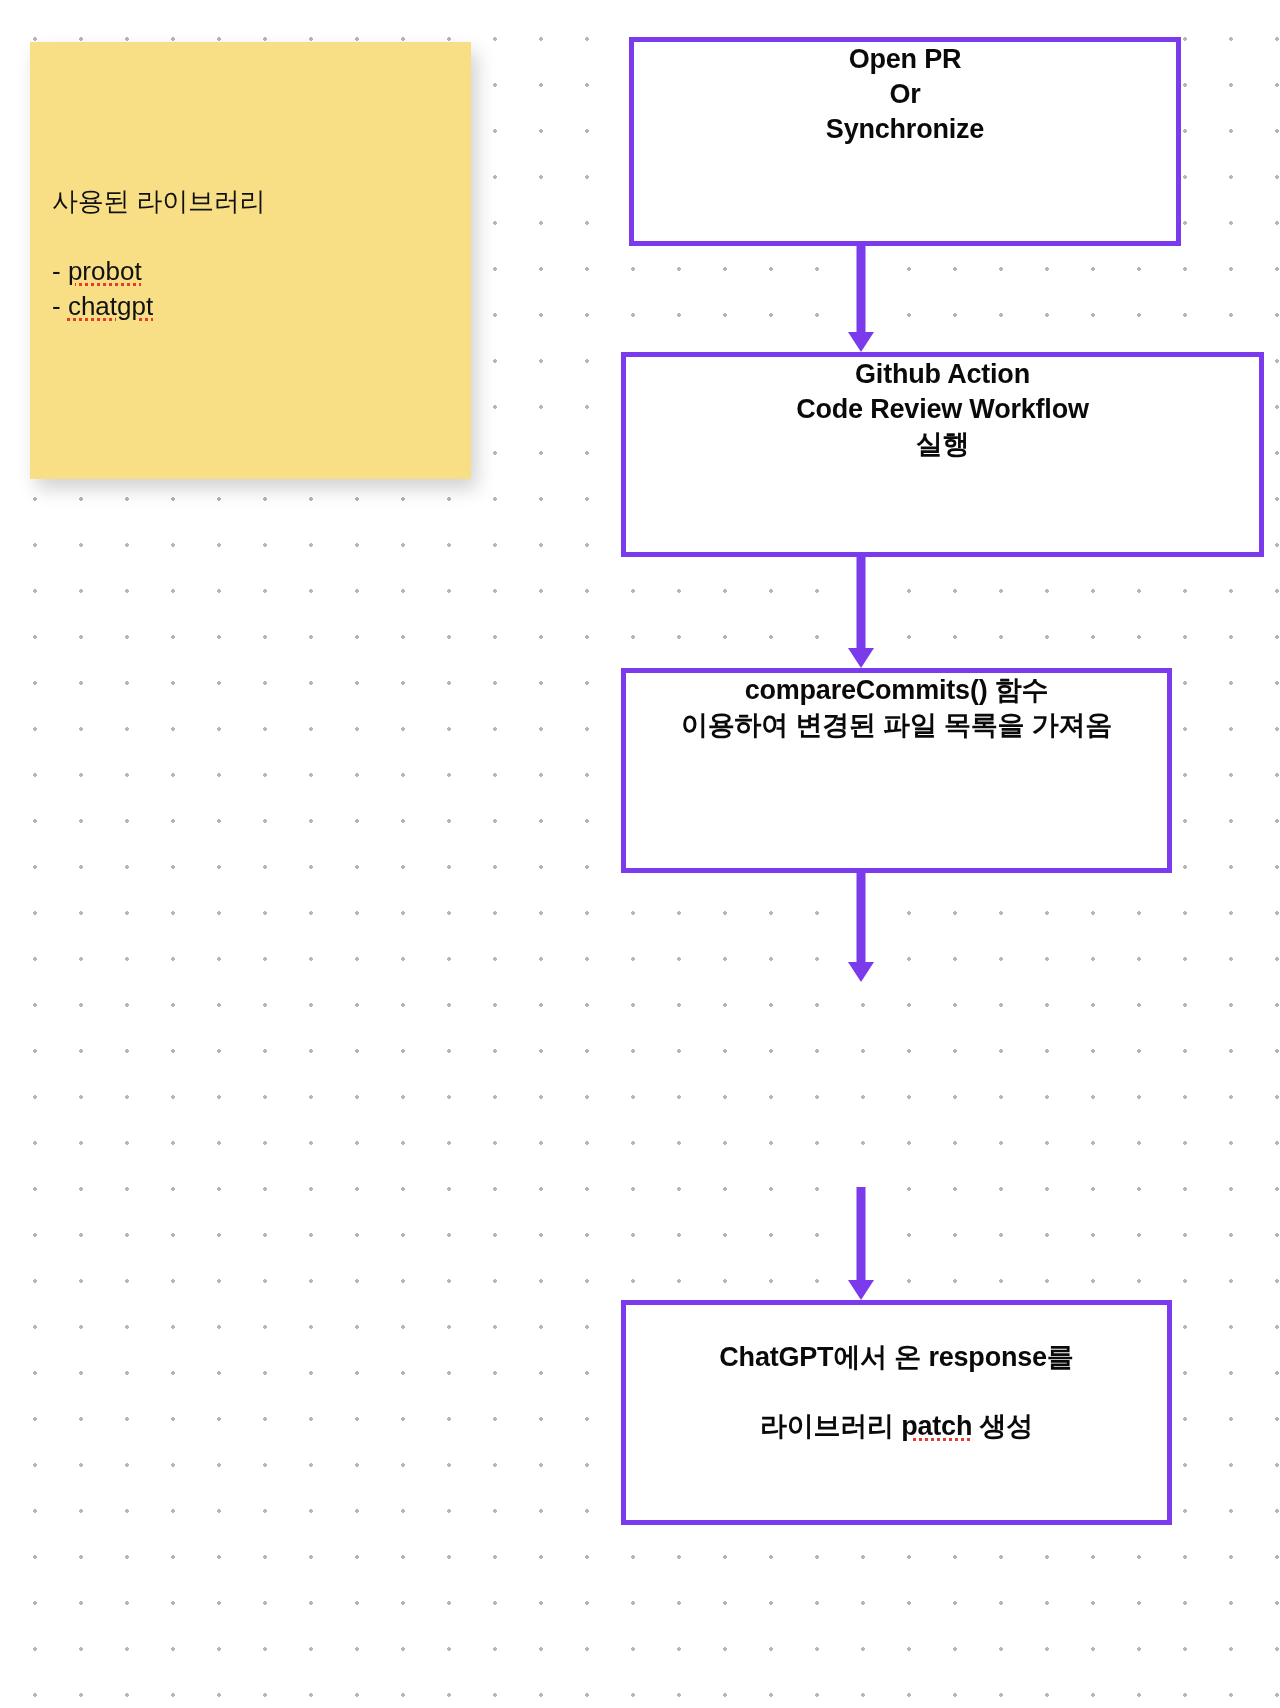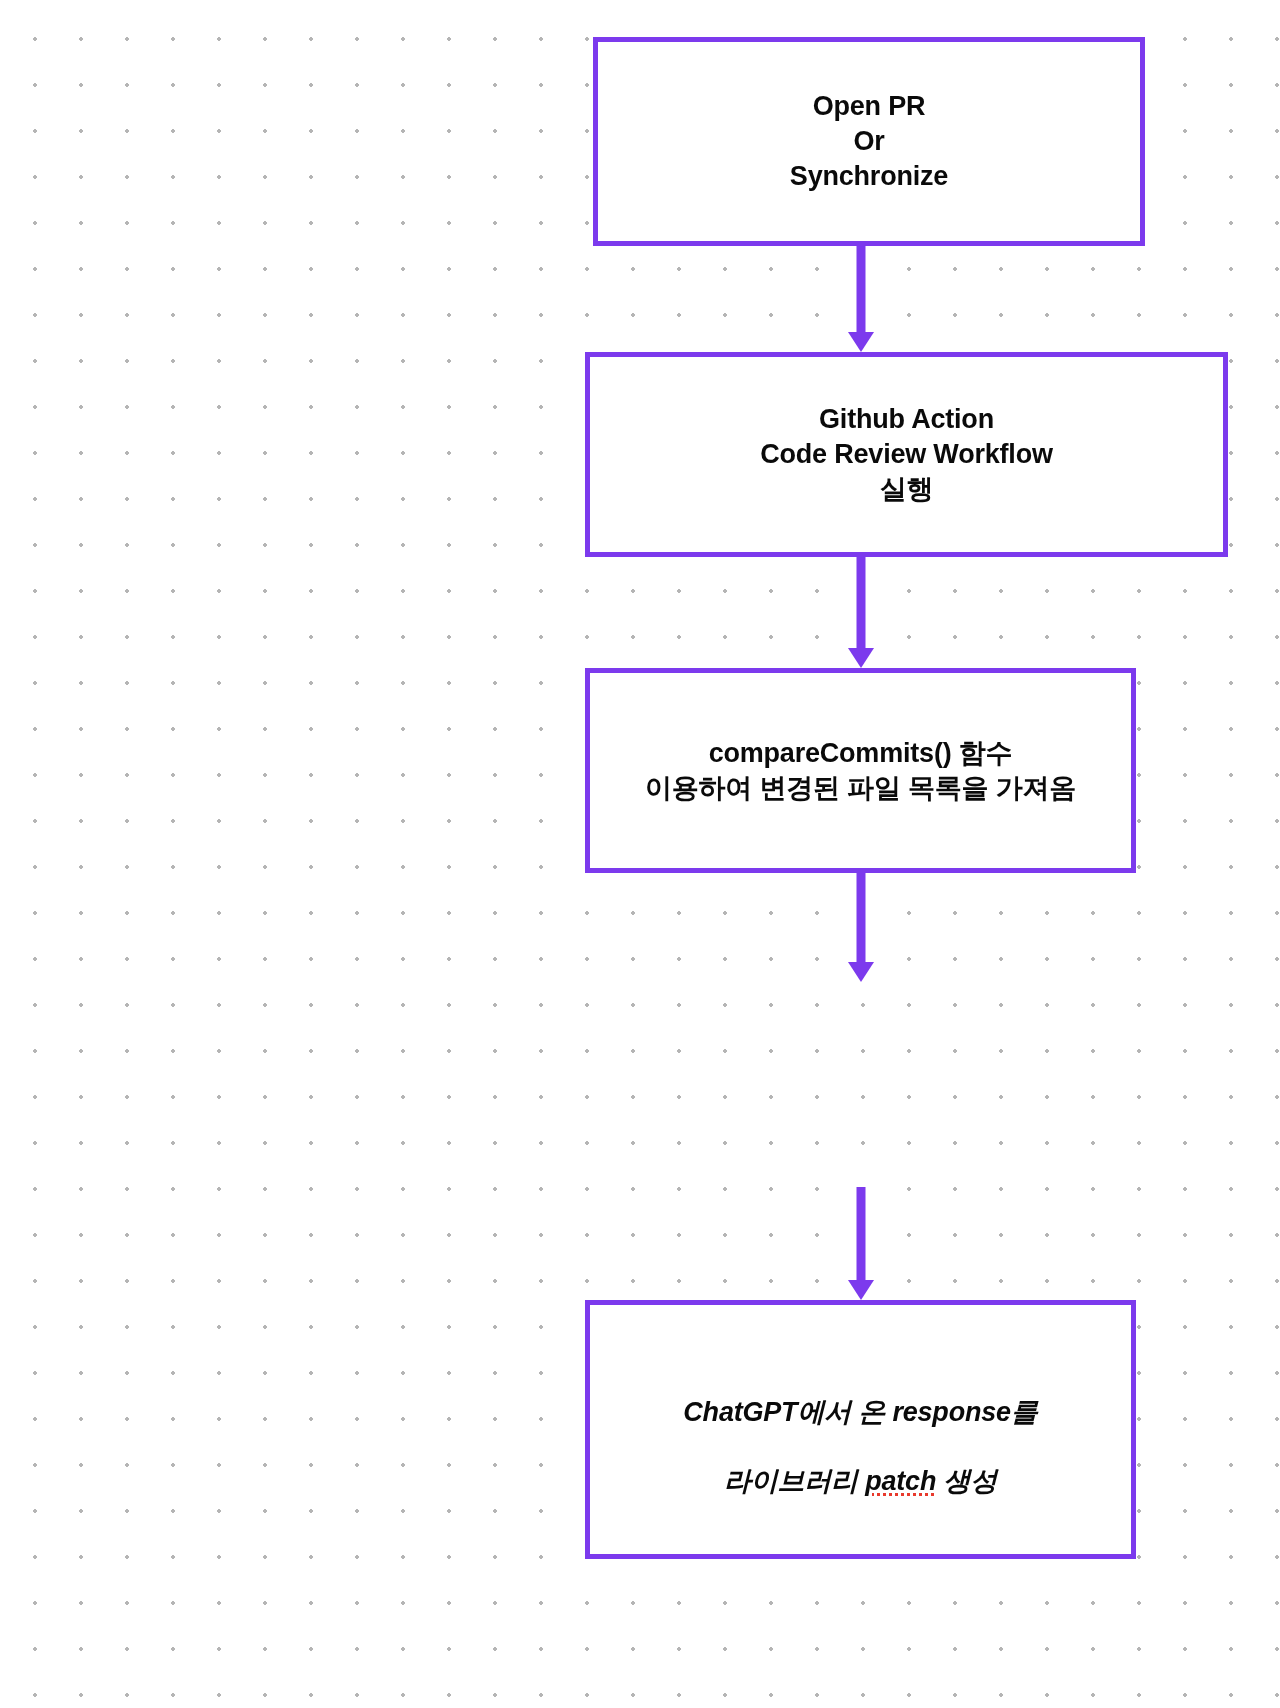--- a/index.html
+++ b/index.html
@@ -79,38 +79,39 @@
     top: 0;
     width: 552px;
     height: 1708px;
   }
   .node {
     position: absolute;
     box-sizing: border-box;
     border: 5px solid #7c3aed;
     background: #ffffff;
     display: flex;
-    align-items: center;
+    align-items: flex-start;
     justify-content: center;
     text-align: center;
+    margin-left: 36px;
   }
   .node-label {
     font-size: 27px;
     font-weight: 700;
     color: #0a0a0a;
     line-height: 1.29;
     letter-spacing: -0.2px;
     padding: 0 14px;
     white-space: pre-line;
   }
   .node-1 { left: 8px;  top: 37px;   width: 552px; height: 209px; }
   .node-2 { left: 0px;  top: 352px;  width: 643px; height: 205px; }
   .node-3 { left: 0px;  top: 668px;  width: 551px; height: 205px; }
   .node-4 { left: 0px;  top: 982px;  width: 551px; height: 205px; }
-  .node-5 { left: 0px;  top: 1300px; width: 551px; height: 259px; font-style: italic; }
+  .node-5 { left: 0px;  top: 1300px; width: 551px; height: 225px; }
 
   
   .connector {
     position: absolute;
     left: 276px;
     width: 14px;
     transform: translateX(-50%);
   }
   .connector .stem {
     position: absolute;
@@ -144,20 +145,35 @@
 
   .conn-4 { top: 1187px; height: 115px; }
   .conn-4 .stem { height: 95px; }
   .conn-4 .head { top: 93px; }
 </style>
 </head>
 <body>
 
 <div id="canvas">
 
+  <div id="sticky-note">
+    <div class="note-body">
+      <div class="note-title">사용된 라이브러리</div>
+      <ul class="note-list">
+        <li>
+          <span>-</span>
+          <span class="spell">probot</span>
+        </li>
+        <li>
+          <span>-</span>
+          <span class="spell">chatgpt</span>
+        </li>
+      </ul>
+    </div>
+  </div>
 
   <div id="flow">
 
     <div class="node node-1">
       <div class="node-label">Open PR
 Or
 Synchronize</div>
     </div>
 
     <div class="connector conn-1">

